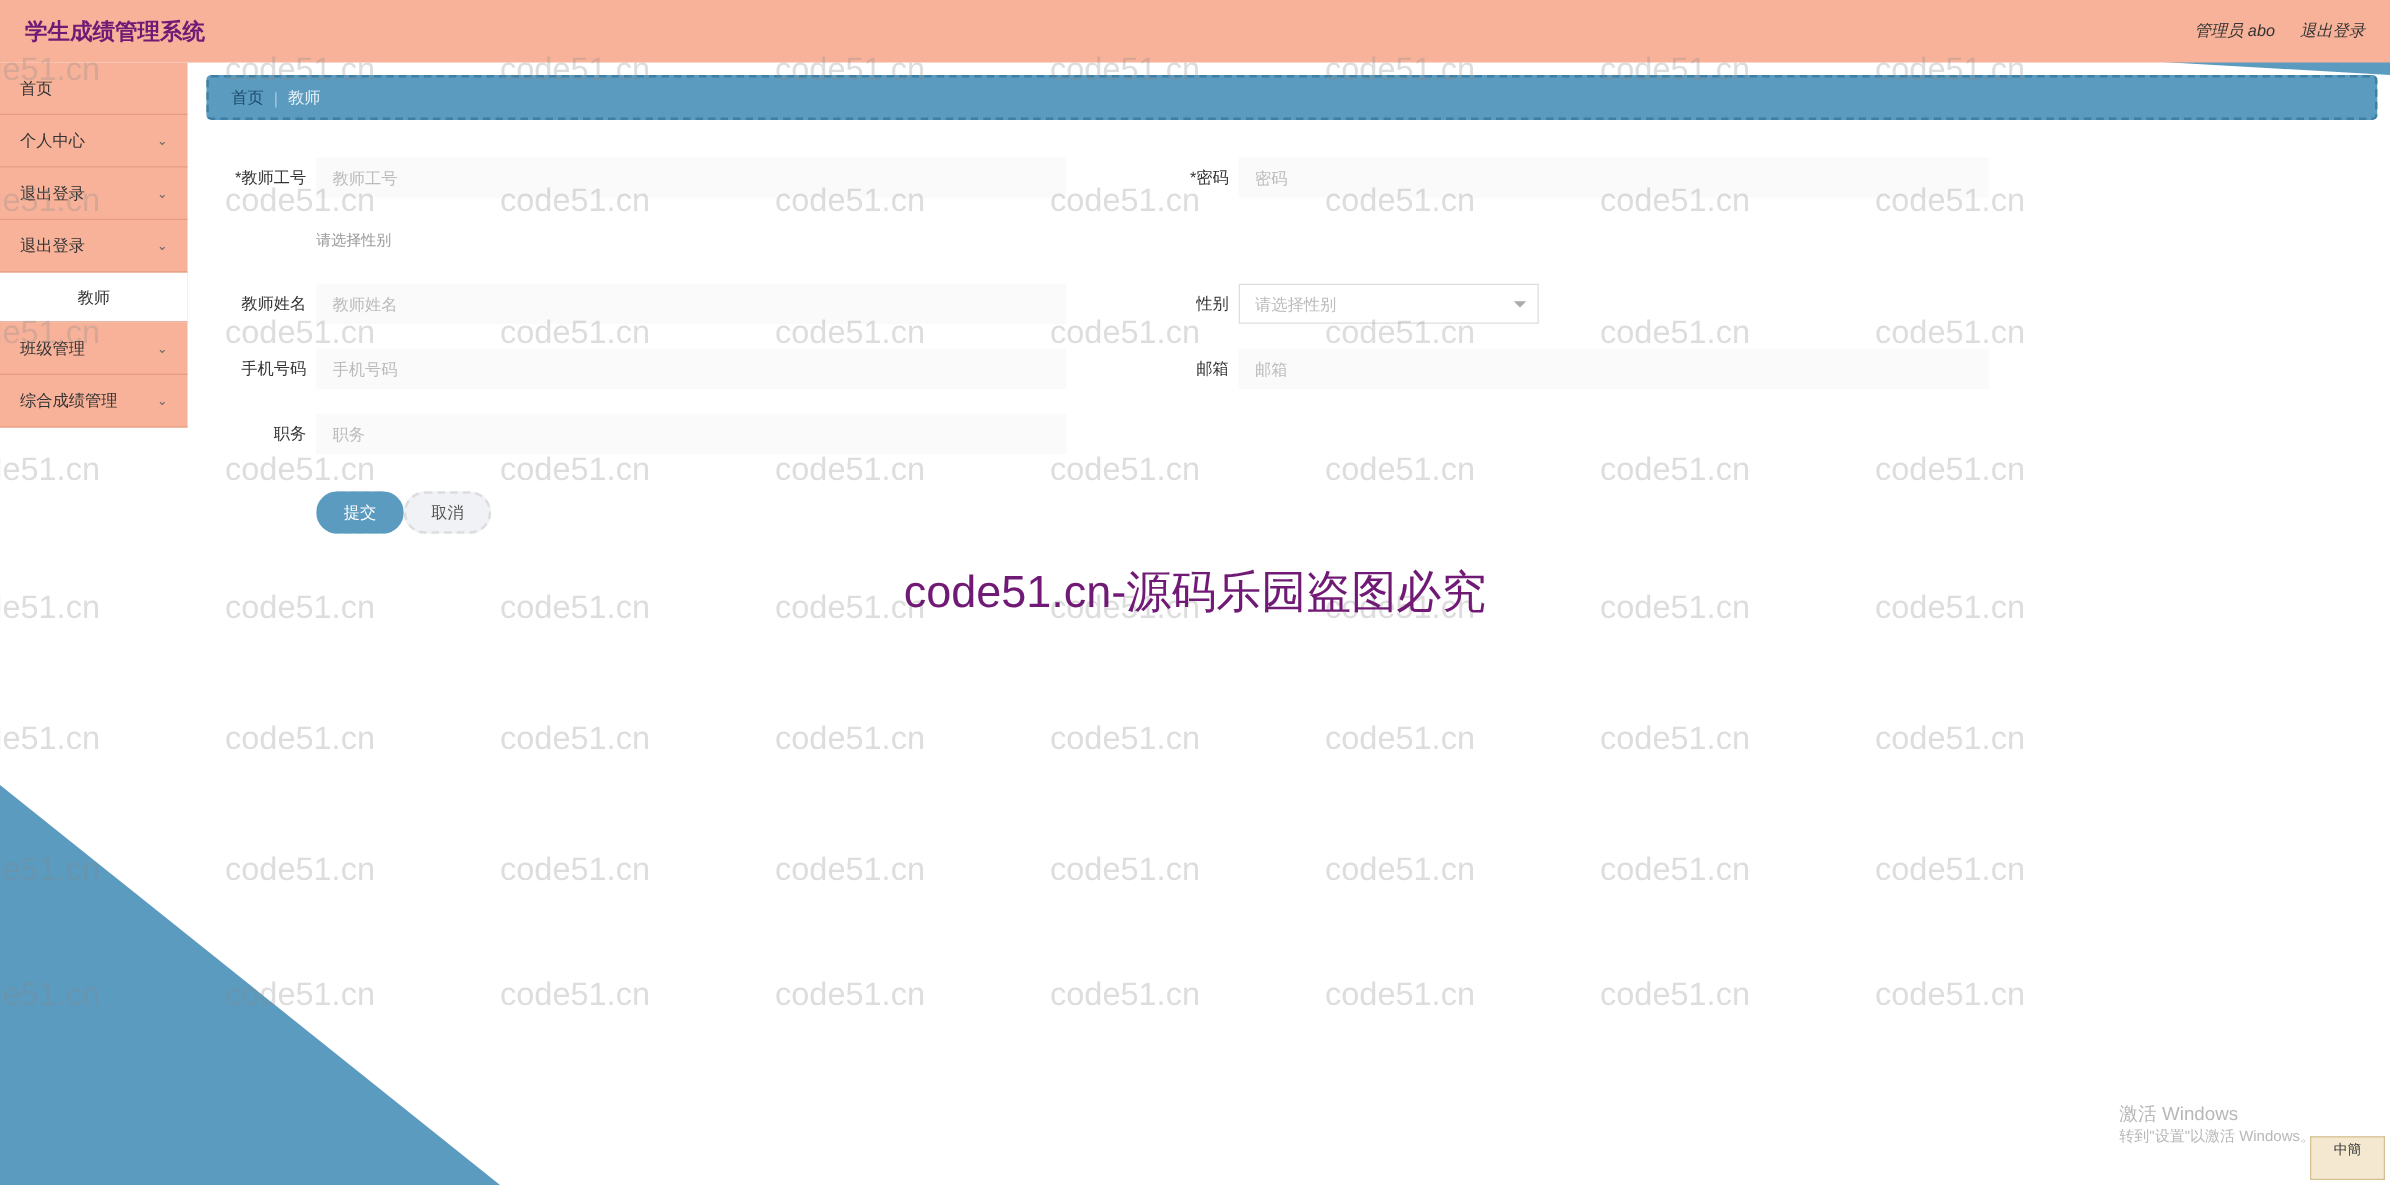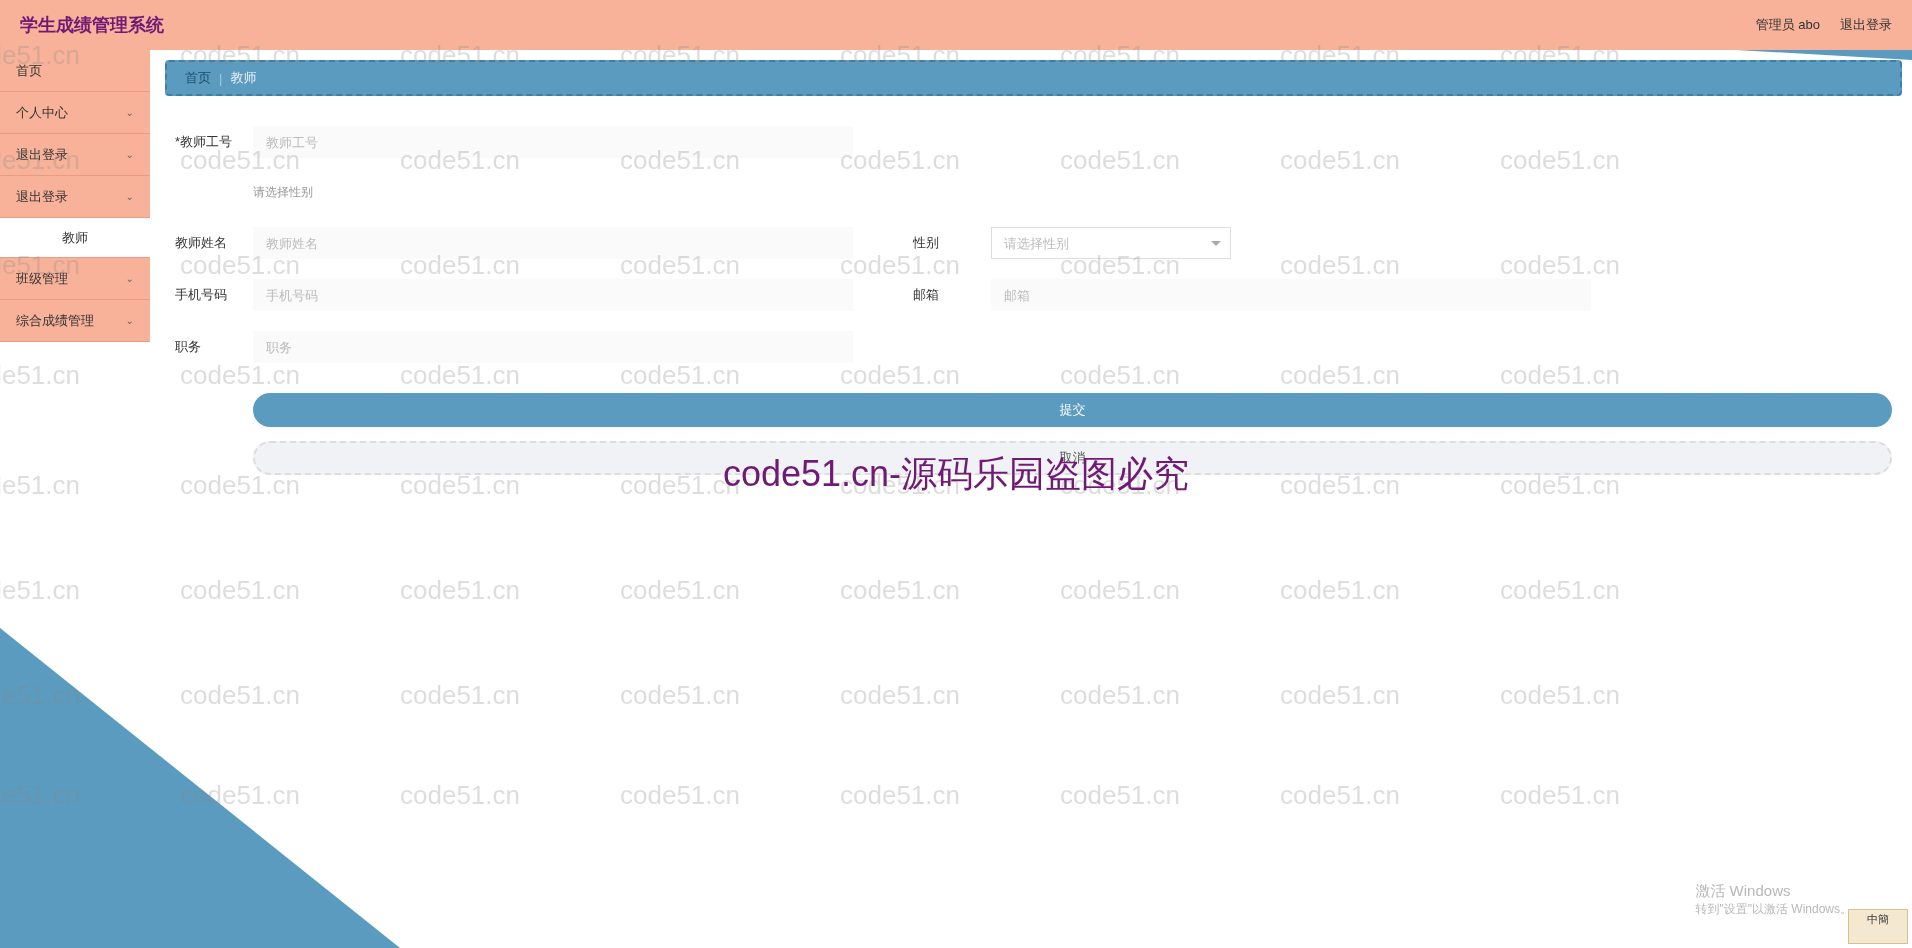--- a/index.html
+++ b/index.html
@@ -27,20 +27,21 @@
   font-weight: bold;
   color: #701a75;
 }
 .header-right {
   margin-left: auto;
   display: flex;
   gap: 20px;
   align-items: center;
   font-size: 13px;
   z-index: 10;
+  font-style: italic;
 }
 .header-right span { cursor: pointer; color: #333; }
 .triangle-top {
   position: absolute;
   top: 0;
   right: 0;
   width: 0;
   height: 0;
   border-right: 1050px solid #5b9bc0;
   border-bottom: 60px solid transparent;
@@ -118,20 +119,21 @@
   align-items: flex-start;
   margin-bottom: 20px;
 }
 .form-group {
   display: flex;
   align-items: center;
   margin-right: 60px;
 }
 .form-label {
   width: 70px;
+  text-align: right;
   margin-right: 8px;
   font-size: 13px;
   color: #333;
   flex-shrink: 0;
 }
 .form-label .req { color: #333; }
 .form-input {
   height: 32px;
   padding: 0 12px;
   border: 1px solid #fafafa;
@@ -184,24 +186,22 @@
   color: #999;
   font-weight: 200;
 }
 .upload-hint {
   font-size: 12px;
   color: #999;
   margin-top: 12px;
 }
 .btn-row {
   display: flex;
-  gap: 14px;
   margin-left: 78px;
   margin-top: 30px;
-  flex-direction: column;
 }
 .btn {
   height: 34px;
   padding: 0 20px;
   border-radius: 18px;
   border: 2px dashed rgba(91,155,192,0.5);
   font-size: 13px;
   cursor: pointer;
 }
 .btn-primary { background: #5b9bc0; color: #fff; }
@@ -302,20 +302,24 @@
     <span class="sep">|</span>
     <span class="current">教师</span>
   </div>
 
   <div class="form-area">
 
     <div class="form-row">
       <div class="form-group">
         <div class="form-label"><span class="req">*</span><span>教师工号</span></div>
         <input class="form-input" style="width: 600px;" placeholder="教师工号">
+      </div>
+      <div class="form-group">
+        <div class="form-label"><span class="req">*</span><span>密码</span></div>
+        <input class="form-input" style="width: 600px;" type="password" placeholder="密码">
       </div>
     </div>
 
     <div class="form-row" style="margin-left:78px;margin-top:-6px;margin-bottom:26px;">
       <div class="upload-hint">请选择性别</div>
     </div>
 
     <div class="form-row">
       <div class="form-group">
         <div class="form-label">教师姓名</div>

